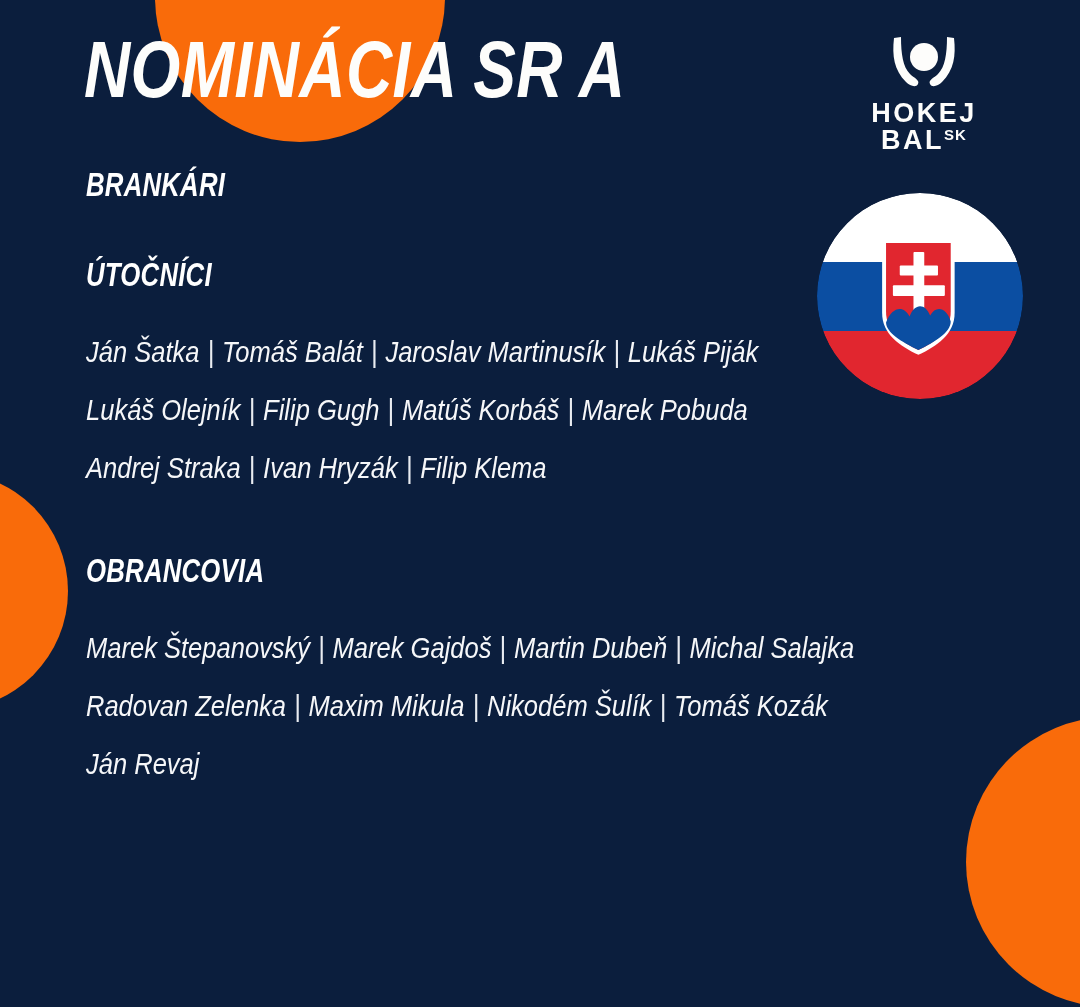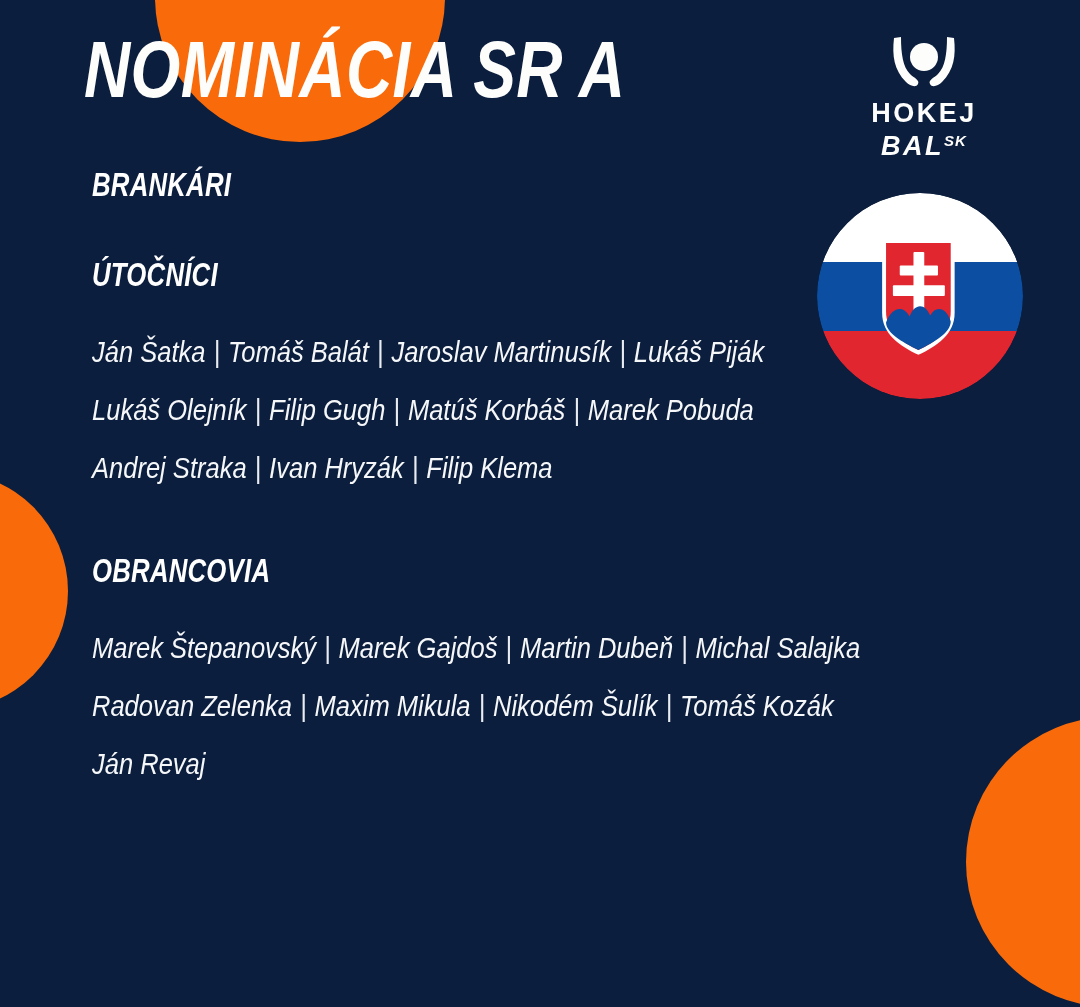--- a/index.html
+++ b/index.html
@@ -34,21 +34,21 @@
     line-height:1;
     font-weight:700;
     letter-spacing:0.5px;
     color:#fdfdfb;
     transform:scaleX(0.80);
     transform-origin:left top;
     white-space:nowrap;
     font-family:"Liberation Sans", sans-serif;
   }
 
-  .sections { position:absolute; left:92px; top:160px; width:930px; }
+  .sections { position:absolute; left:86px; top:160px; width:930px; }
 
   .section { margin-bottom:0; }
 
   .section-heading {
     font-size:33px;
     line-height:1;
     font-weight:700;
     color:#ffffff;
     letter-spacing:0.3px;
     transform:scaleX(0.78);
@@ -100,24 +100,22 @@
   .logo-word {
     color:#fdfdfb;
     font-weight:700;
     font-family:"Liberation Sans", sans-serif;
     letter-spacing:2.5px;
     line-height:1;
   }
   #logo-hokej { font-size:27px; margin-top:2px; }
   #logo-bal-line {
     font-size:27px;
-    margin-top:6px;
     display:block;
     letter-spacing:2.5px;
-    font-style:italic;
   }
   #logo-sk {
     font-size:15px;
     vertical-align:9px;
     letter-spacing:1px;
   }
 
   
   .flag-badge {
     position:absolute;

